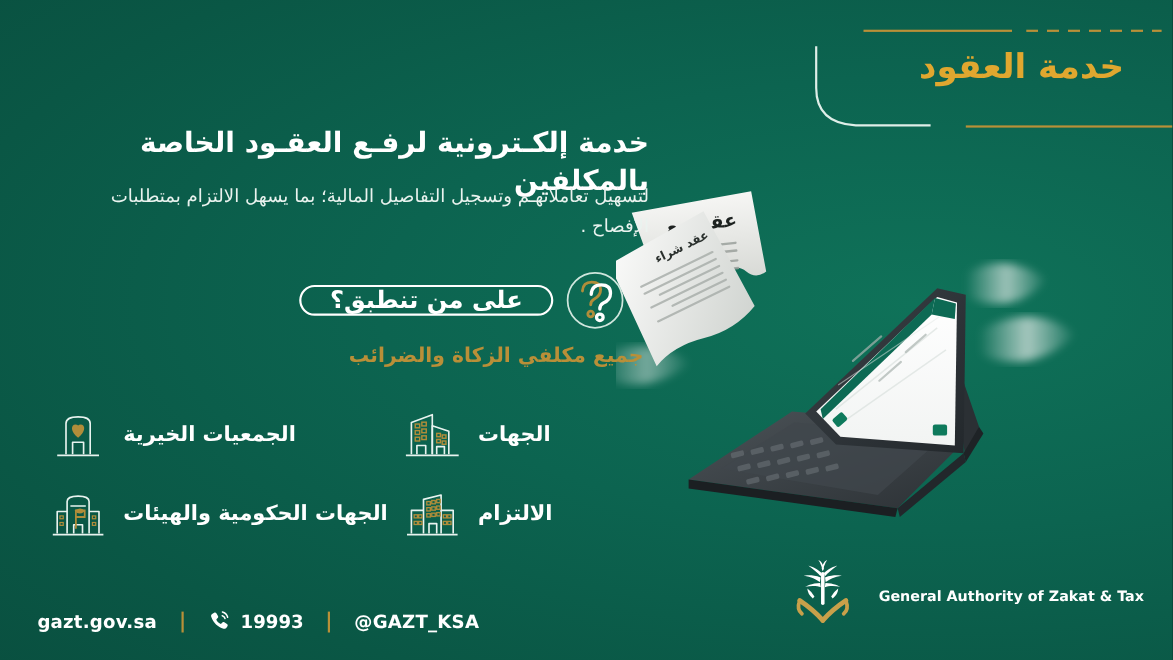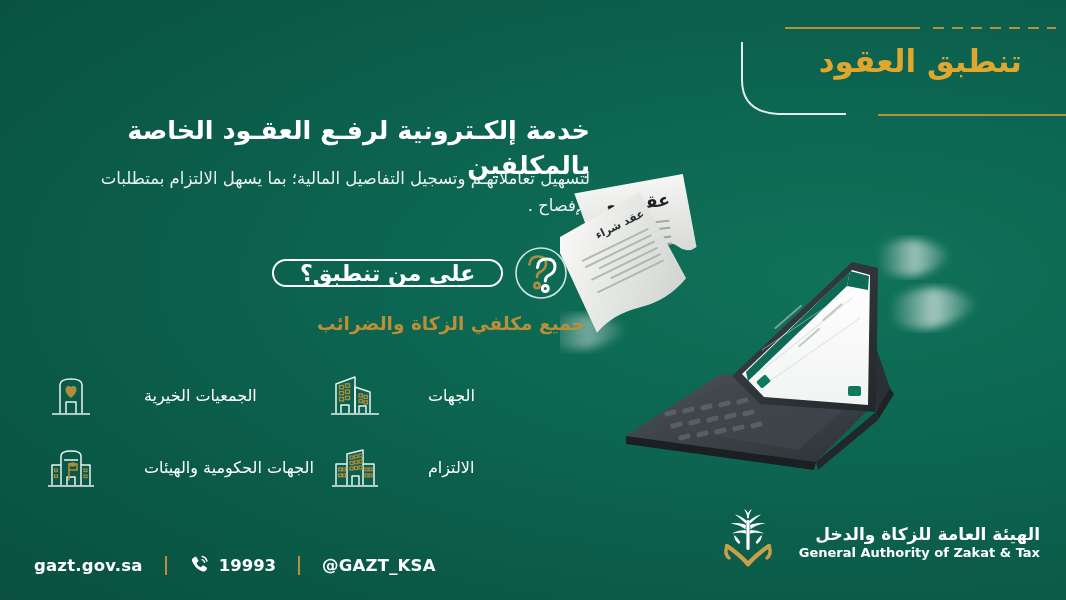--- a/index.html
+++ b/index.html
@@ -79,21 +79,21 @@
     position:absolute; top:362px; left:44px; width:540px;
     display:grid; grid-template-columns:1fr 1fr; gap:6px 14px;
     direction:rtl;
   }
   .cat{
     display:flex; flex-direction:row-reverse; align-items:center;
     justify-content:flex-start; gap:14px; height:66px;
   }
   .cat .ico{ width:54px; height:54px; flex:none; }
   .cat .lbl{
-    color:#ffffff; font-size:16px; font-weight:400; white-space:nowrap;margin-left:32px;
+    color:#ffffff; font-size:19px; font-weight:700; white-space:nowrap;
   }
 
   
   .footer{
     position:absolute; bottom:24px; left:34px;
     display:flex; align-items:center; gap:22px; direction:ltr;
   }
   .footer .site{ color:#fff; font-size:16.5px; font-weight:700; letter-spacing:.2px; }
   .footer .sep{ width:2px; height:19px; background:#b99038; }
   .footer .tel{ display:flex; align-items:center; gap:8px; }
@@ -121,21 +121,21 @@
 
   <div class="frame">
     <div class="gold-top"></div>
     <div class="gold-dash"></div>
     <div class="gold-bottom"></div>
     <svg class="white-corner" viewBox="0 0 110 76" fill="none">
       <path d="M6 0 V38 Q6 70 42 72 H110" stroke="#dfeee8" stroke-width="2" fill="none" stroke-linecap="round"></path>
     </svg>
   </div>
 
-  <div class="poster-title">تنطبق العقود</div>
+  <div class="poster-title">خدمة العقود</div>
 
   <div class="scene">
     <svg width="506" height="330" viewBox="0 0 506 330">
       <defs>
         <linearGradient id="pg" x1="0" y1="0" x2="0" y2="1">
           <stop offset="0" stop-color="#f6f6f4"></stop>
             <stop offset="1" stop-color="#d8dad6"></stop>
         </linearGradient>
         <linearGradient id="pg2" x1="0" y1="0" x2="1" y2="1">
           <stop offset="0" stop-color="#fbfbfa"></stop>
@@ -396,18 +396,17 @@
       <g stroke="#c8a04a" stroke-width="4.4" fill="none" stroke-linecap="round" stroke-linejoin="round">
         <path d="M16 40 q12 8 21 18"></path>
         <path d="M58 40 q-12 8 -21 18"></path>
       </g>
       <g stroke="#c8a04a" stroke-width="3.4" fill="none" stroke-linecap="round">
         <path d="M16 40 q-3 8 2 12"></path>
         <path d="M58 40 q3 8 -2 12"></path>
       </g>
     </svg>
     <div class="names">
-      <div class="ar">الهيئة العامة للزكاة والدخل</div>
       <div class="en">General Authority of Zakat &amp; Tax</div>
     </div>
   </div>
 
 </div>
 
 </body></html>

